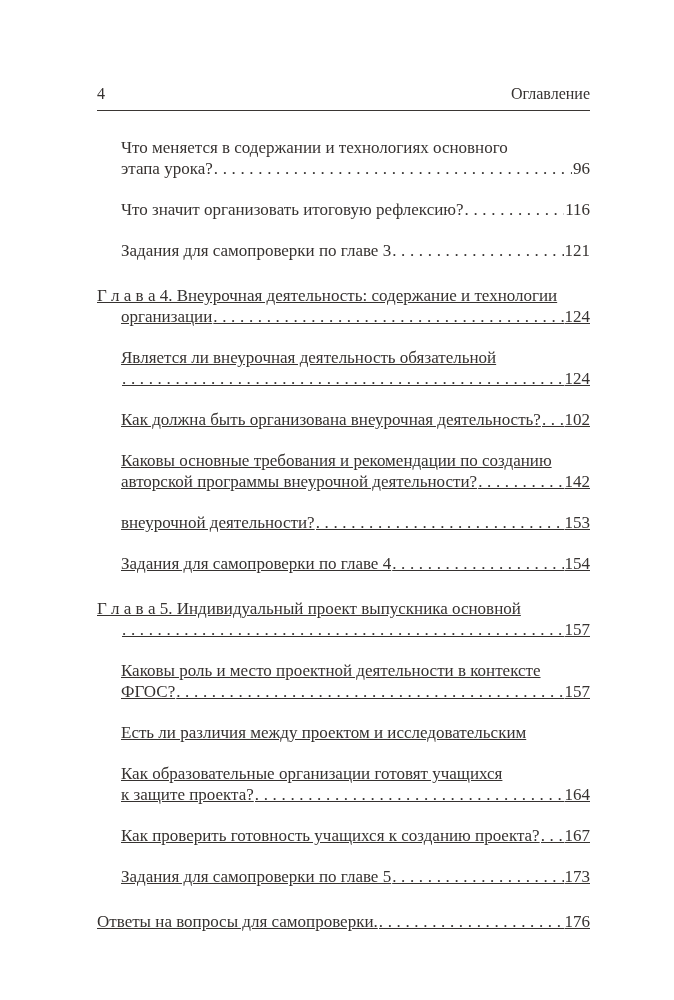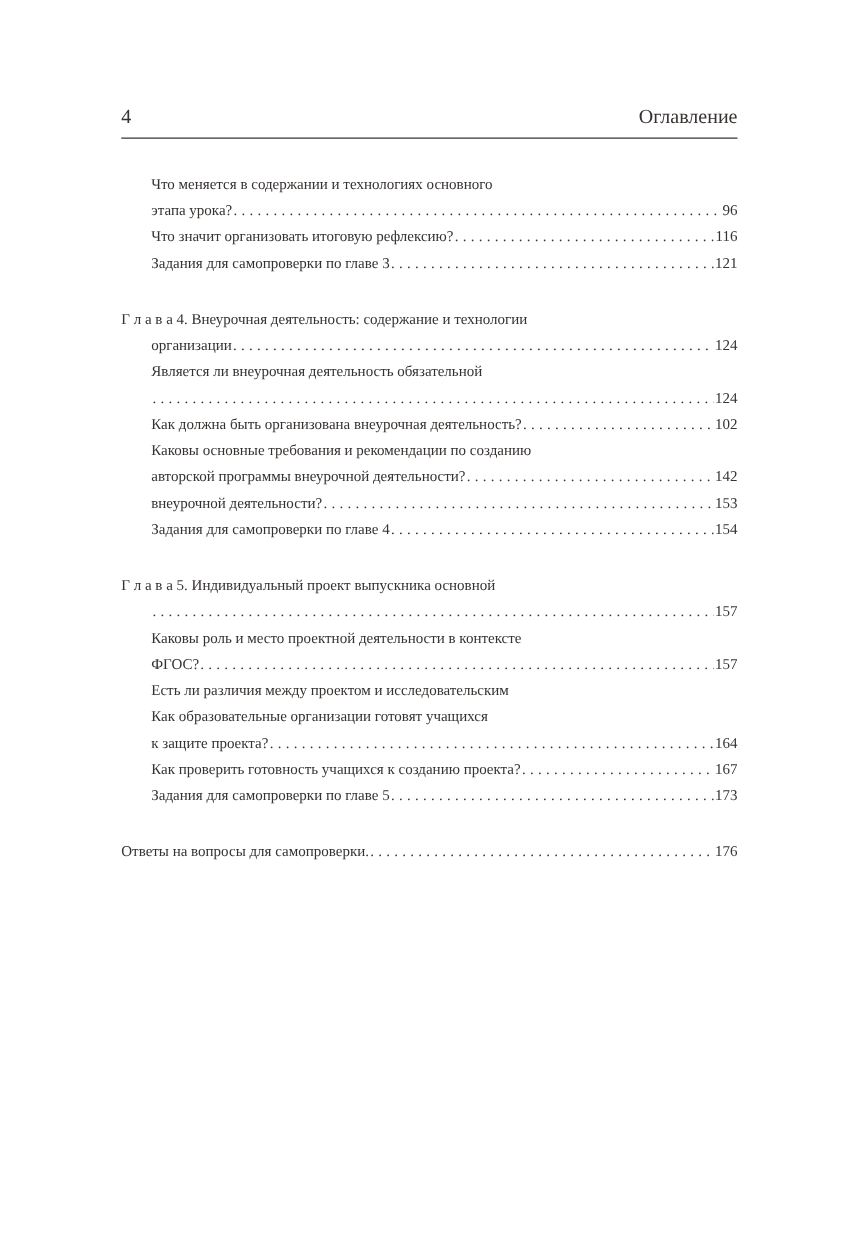--- a/index.html
+++ b/index.html
@@ -32,25 +32,25 @@
     line-height: 17px;
   }
   .header-rule {
     border: none;
     border-bottom: 1.5px solid #3a3633;
     margin: 8px 0 0 0;
     height: 0;
   }
   
   .toc { margin-top: 26px; }
-  .toc-block + .toc-block { margin-top: 24px; }
+  .toc-block + .toc-block { margin-top: 24px; text-decoration: underline; }
   .toc-entry { padding-left: 24px; }
-  .toc-entry + .toc-entry { margin-top: 0; }
+  .toc-entry + .toc-entry { margin-top: 20px; }
   .toc-line {
-    font-size: 12px;
+    font-size: 17px;
     line-height: 21px;
     white-space: nowrap;
   }
   .toc-entry.chapter > .toc-line.first { margin-left: -24px; }
   .toc-line.last {
     display: flex;
     align-items: baseline;
   }
   .toc-text { flex: 0 0 auto; white-space: nowrap; }
   .leader {

